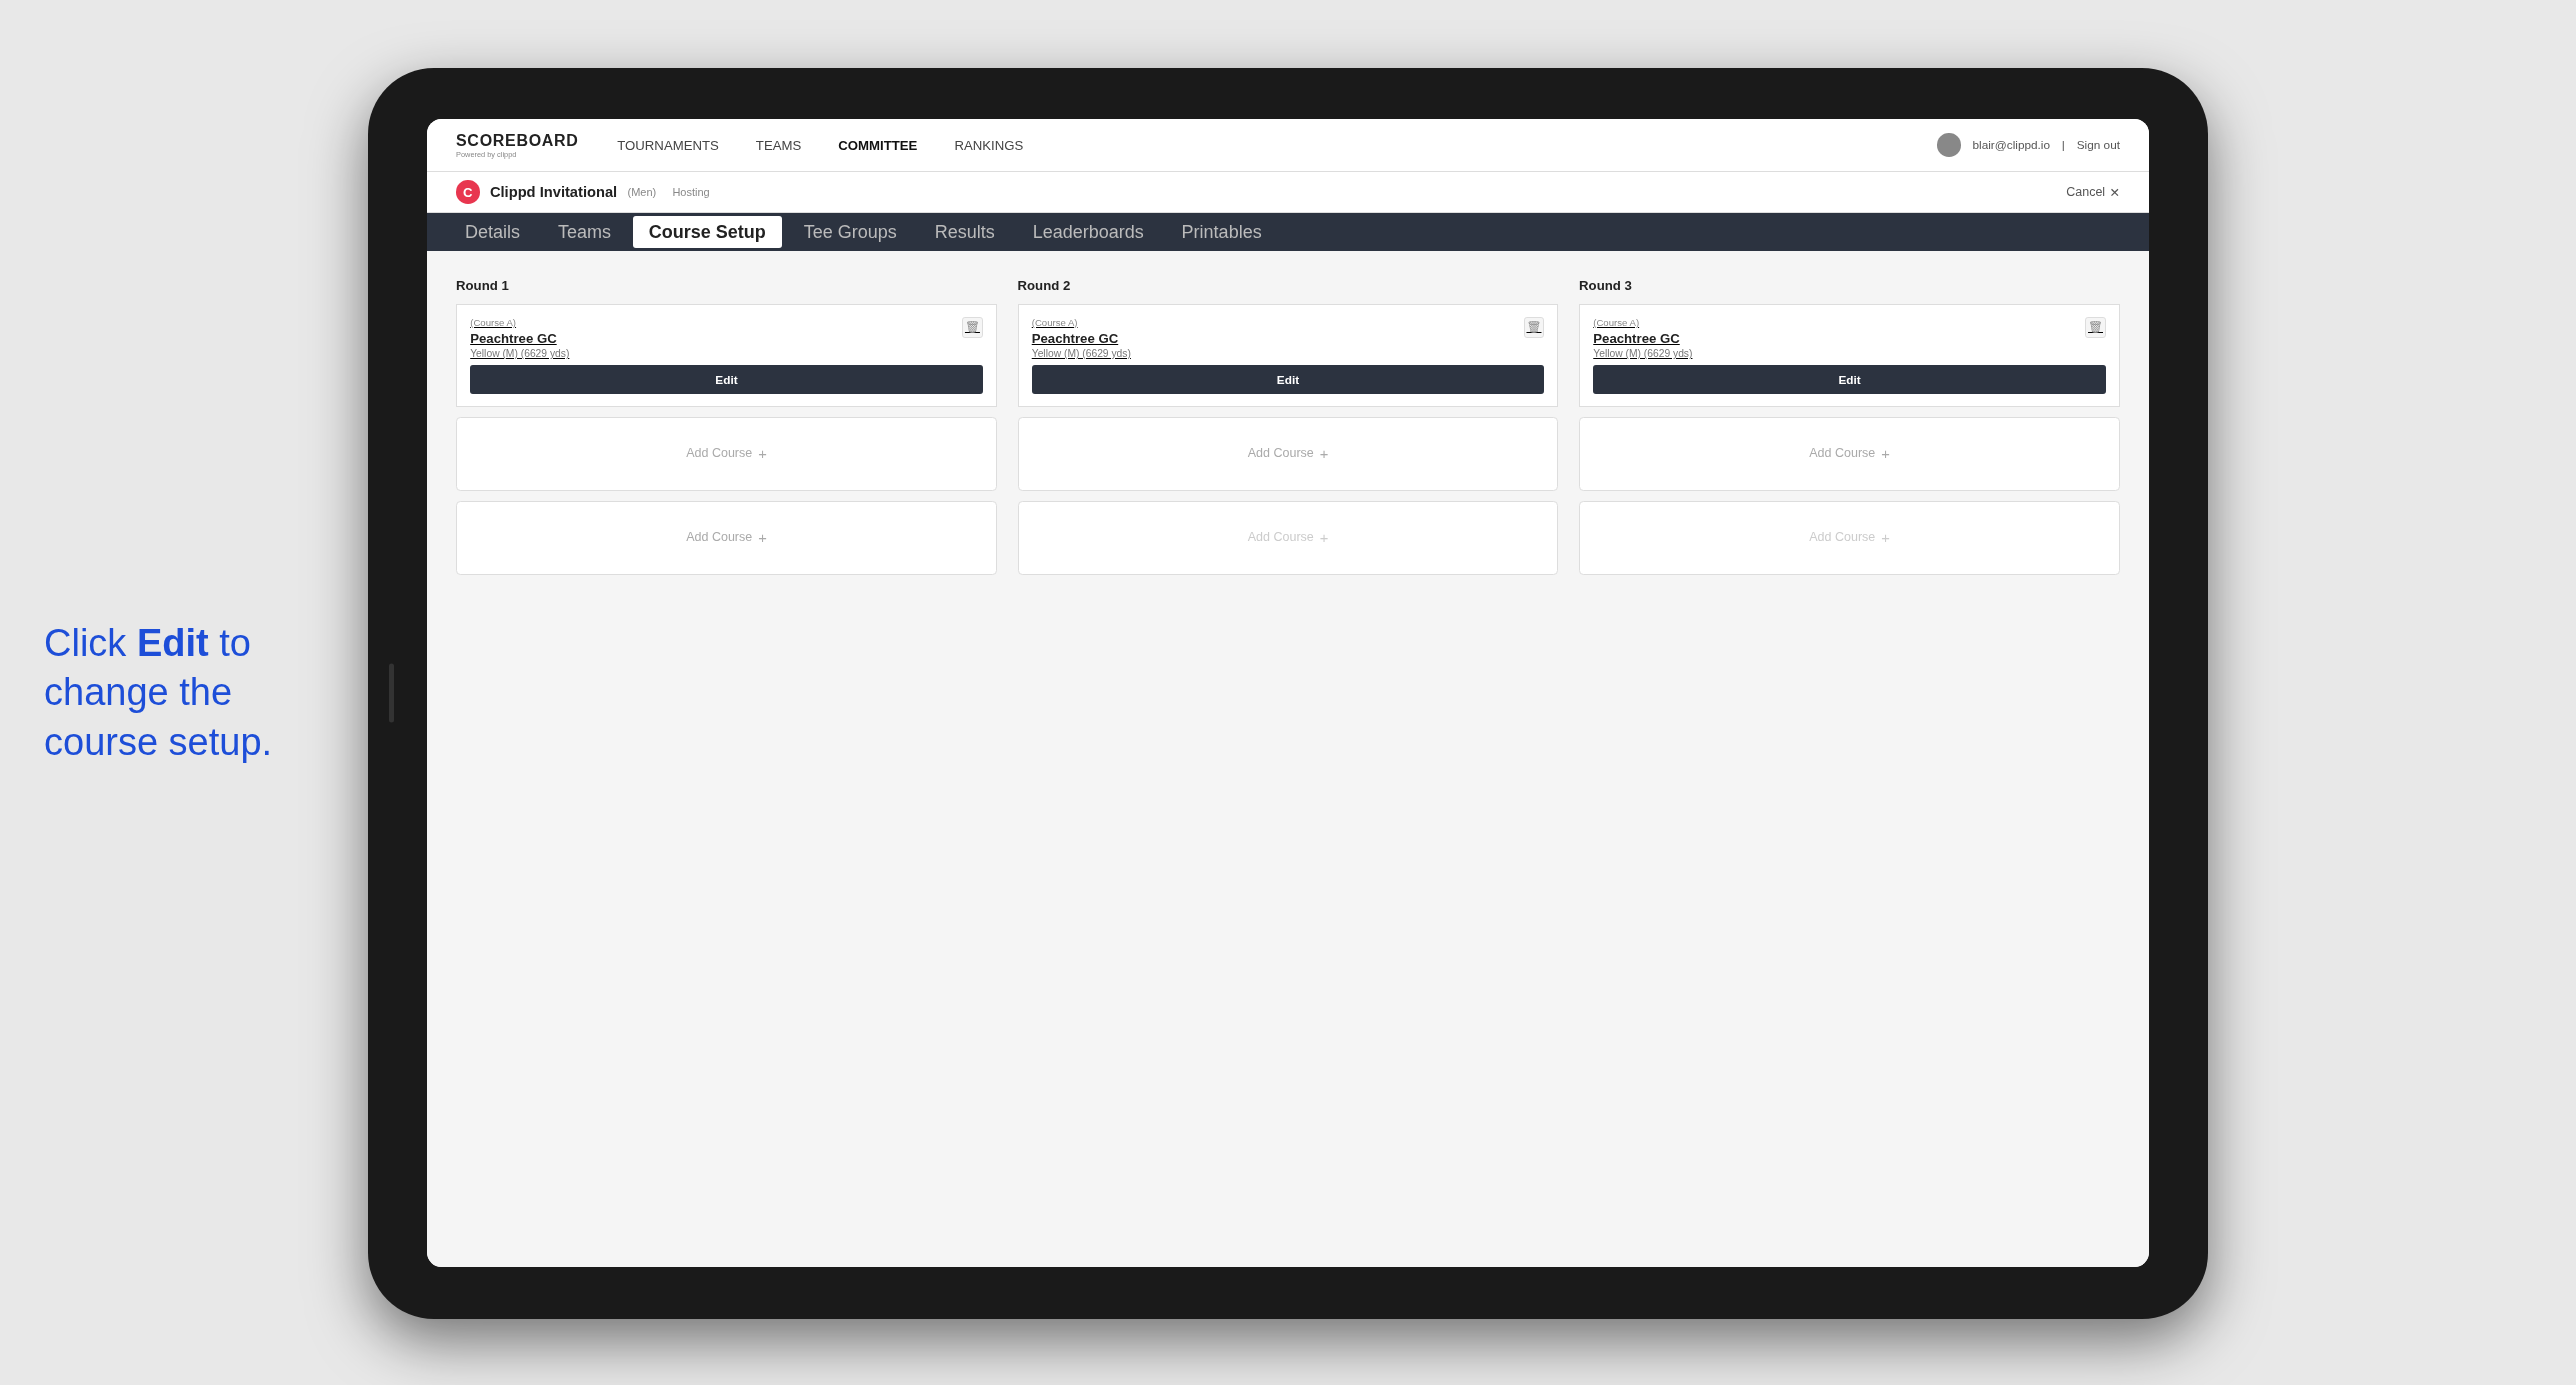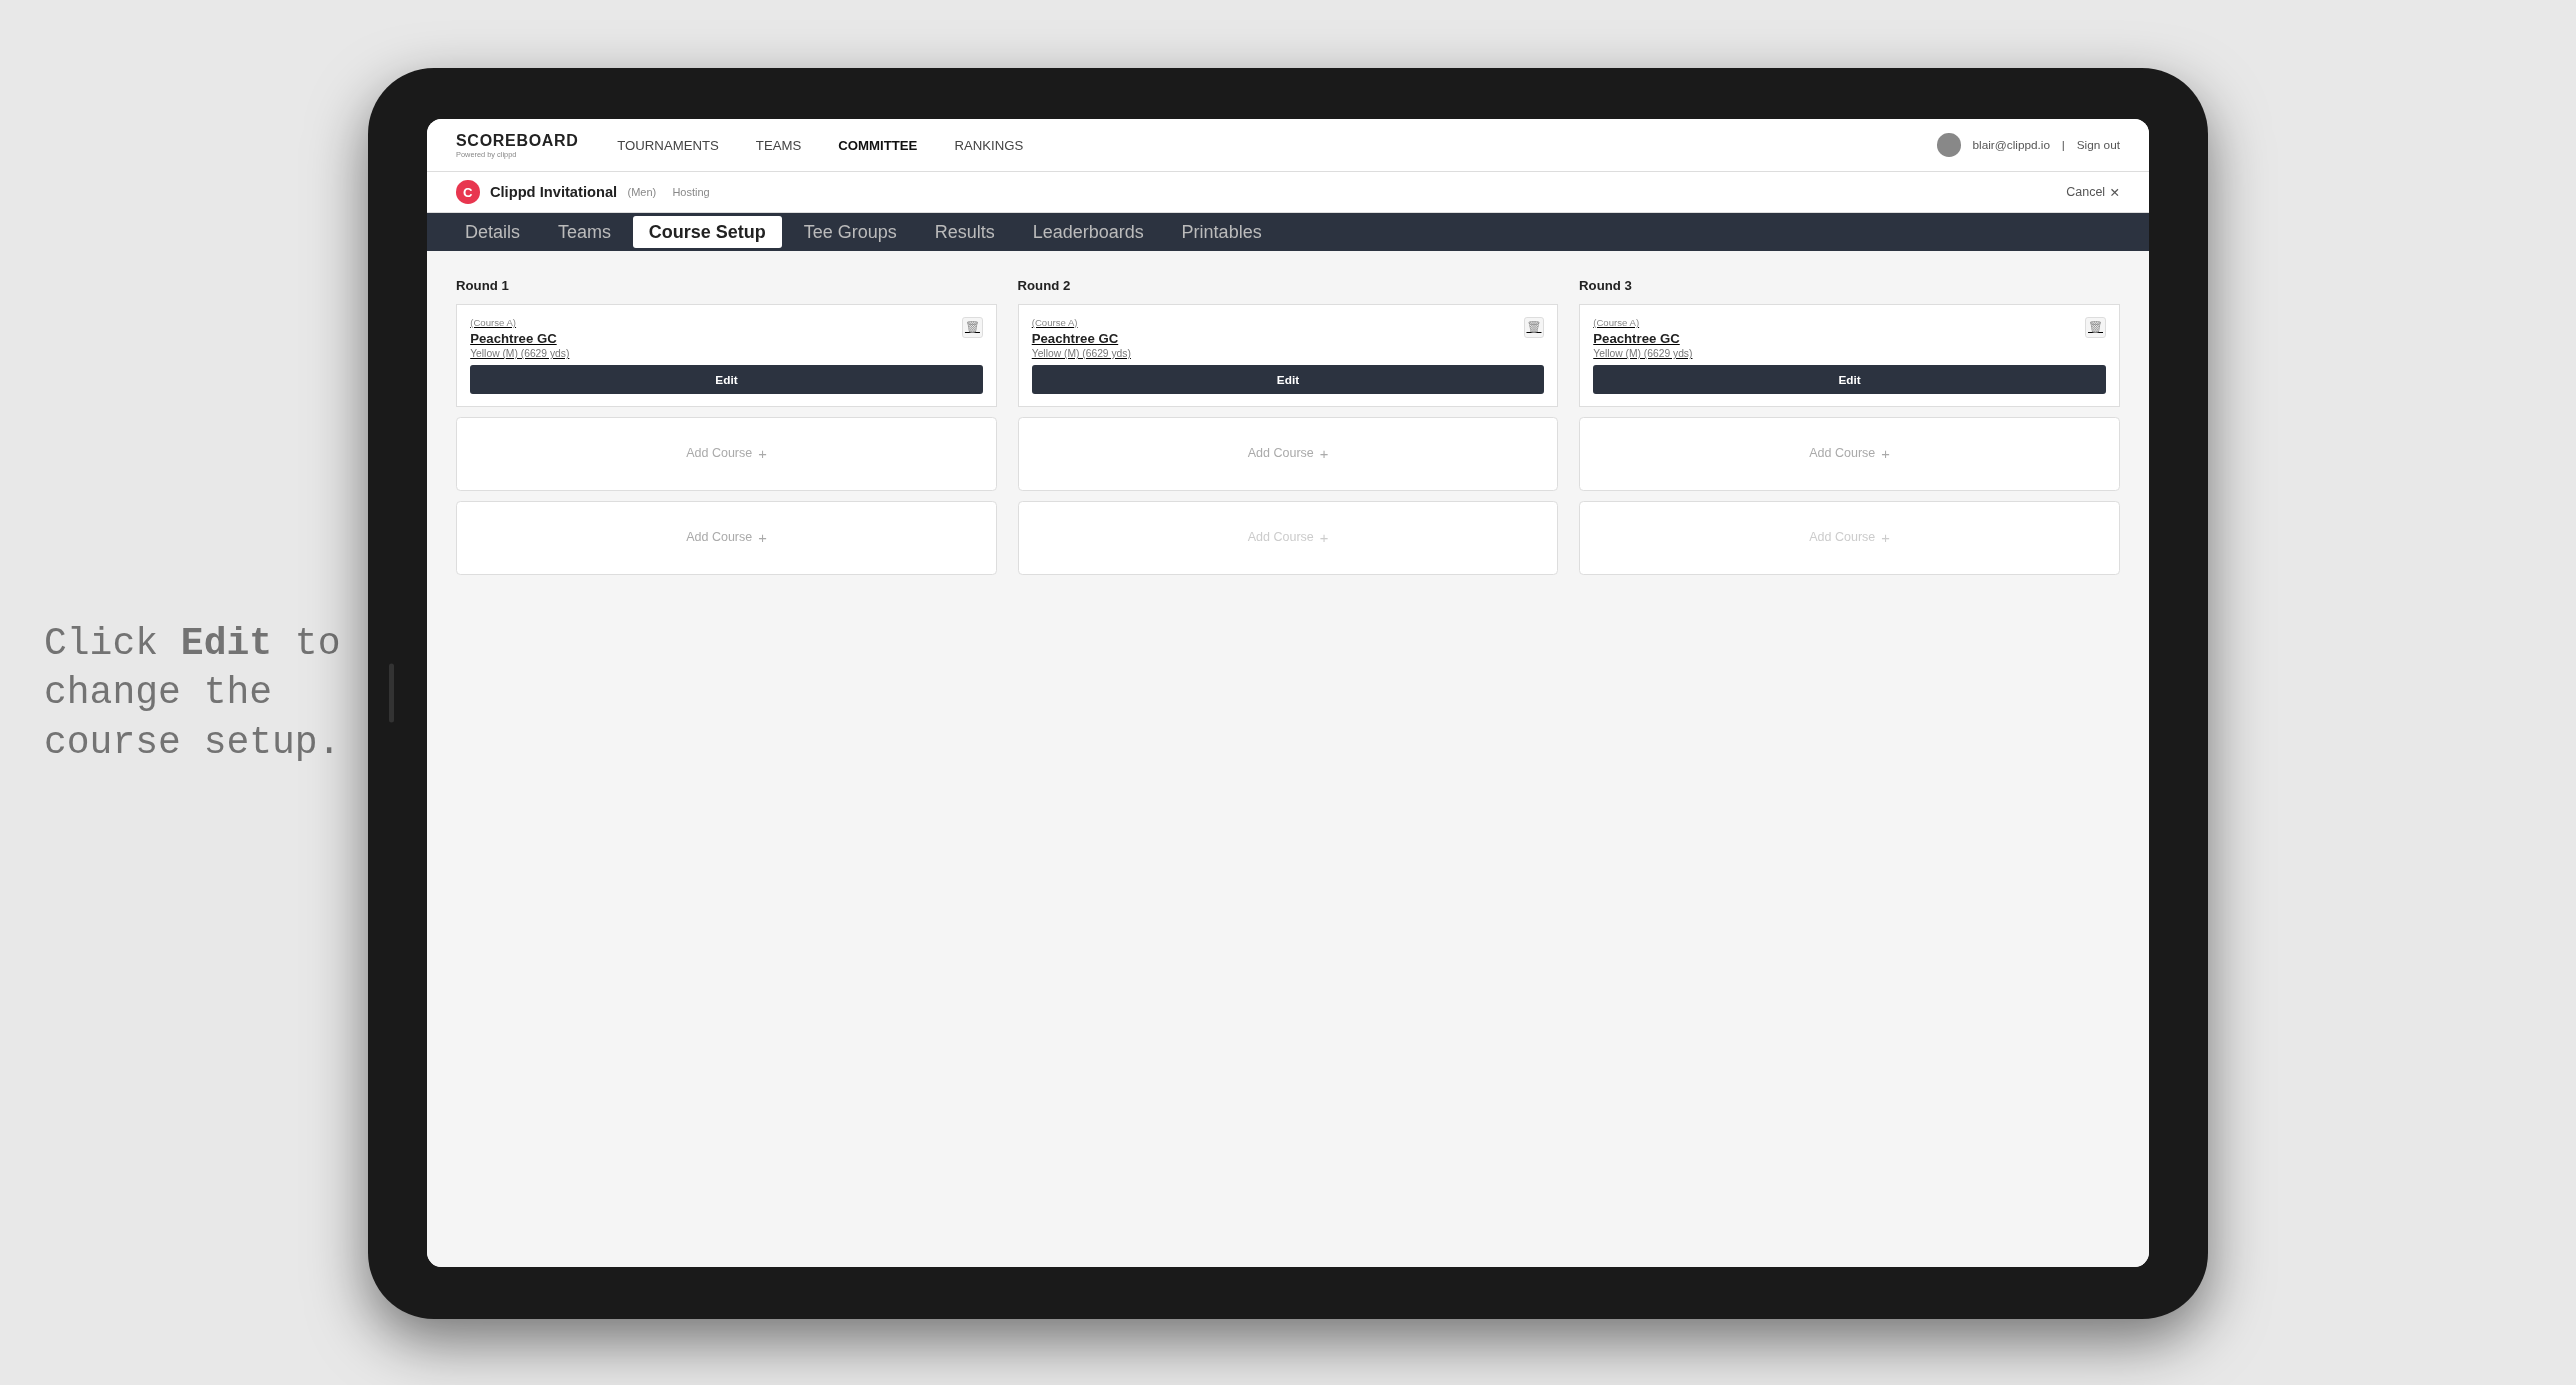--- a/index.html
+++ b/index.html
@@ -15,23 +15,22 @@
     }
 
     
     .instruction-text {
       position: absolute;
       left: 44px;
       top: 50%;
       transform: translateY(-50%);
       font-size: 38px;
       line-height: 1.3;
-      color: #737373;
+      color: #1d4ed8;
       width: 412px;
-      font-family: Liberation Mono, monospace;
     }
     .instruction-text strong {
       font-weight: 900;
     }
 
     
     .tablet-shell {
       width: 1840px;
       height: 1251px;
       background: #1a1a1a;

